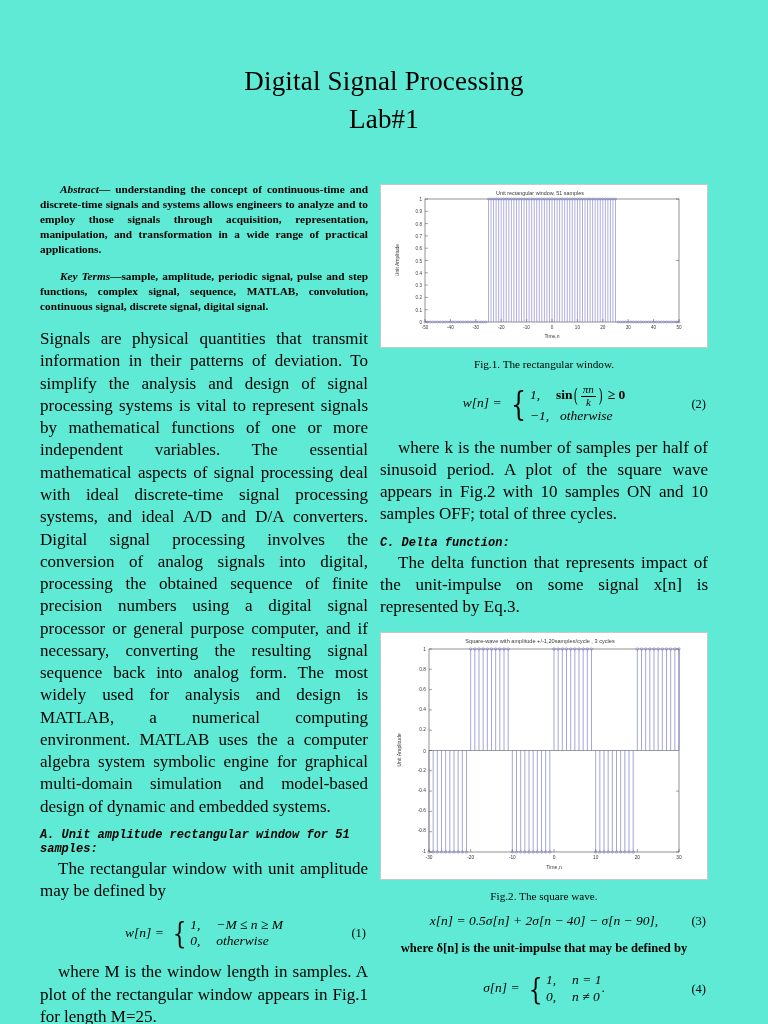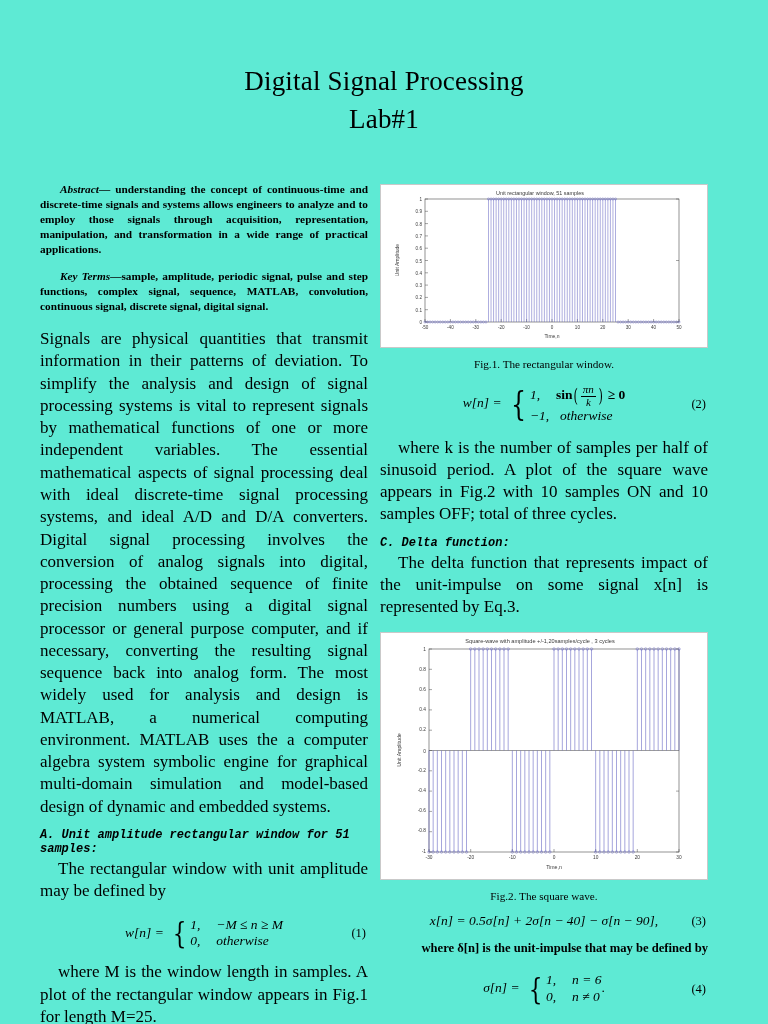--- a/index.html
+++ b/index.html
@@ -169,21 +169,21 @@
     font-family: "DejaVu Serif", serif;
   }
   .upr { font-style: normal; }
 
   .eq3 {
     font-size: 13.5px;
     font-style: italic;
   }
   .eq-text-line {
     font-size: 12.6px;
-    text-align: right;
+    text-align: center;
     margin: 10px 0 2px 0;
     font-weight: bold;
   }
 
   
   .figure {
     margin: 2px 0 0 0;
   }
   .fig-box {
     border: 1px solid #c9c9c9;
@@ -745,21 +745,21 @@
         <span class="eq-inner eq3">x[n] = 0.5σ[n] + 2σ[n − 40] − σ[n − 90],</span>
         <span class="eq-num">(3)</span>
       </div>
 
       <div class="eq-text-line">where δ[n] is the unit-impulse that may be defined by</div>
 
       <div class="equation" style="margin-top:16px;">
         <span class="eq-inner">
           <span>σ[n] =</span>
           <span class="brace">{</span><span class="cases">
-            <span class="row"><span class="c1">1,</span><span>n = 6</span></span>
+            <span class="row"><span class="c1">1,</span><span>n = 1</span></span>
             <span class="row"><span class="c1">0,</span><span>n ≠ 0</span></span>
           </span><span class="upr" style="vertical-align:middle;">.</span>
         </span>
         <span class="eq-num">(4)</span>
       </div>
 
     </div>
   </div>
 </div>
 

